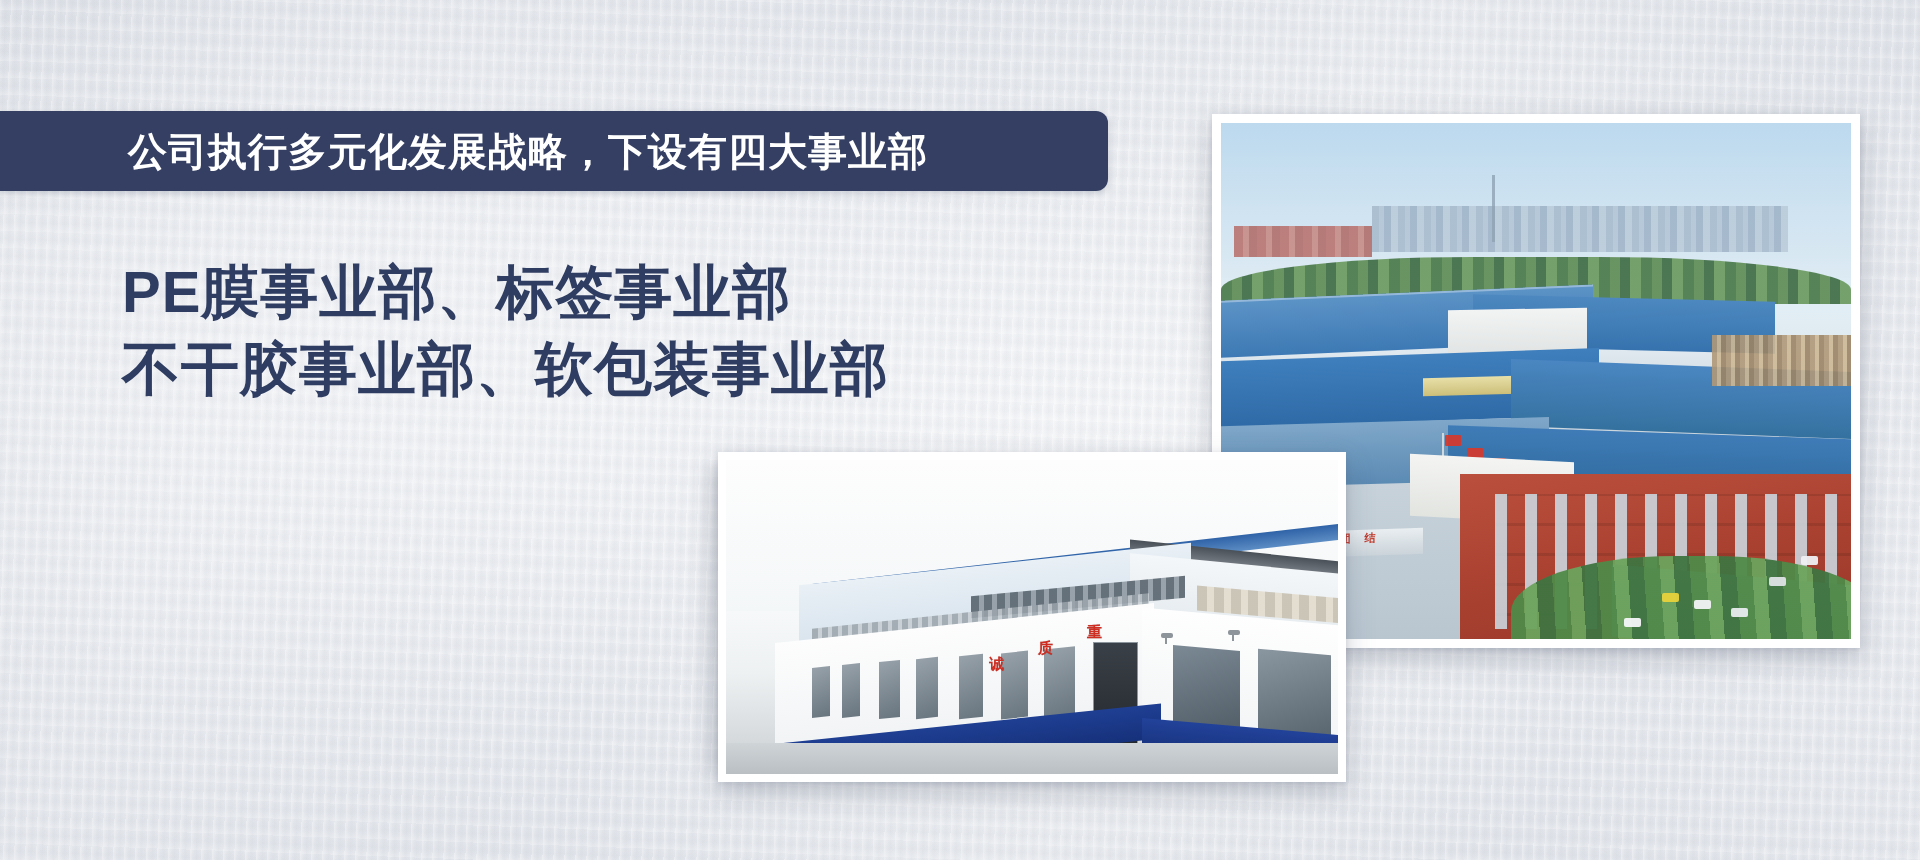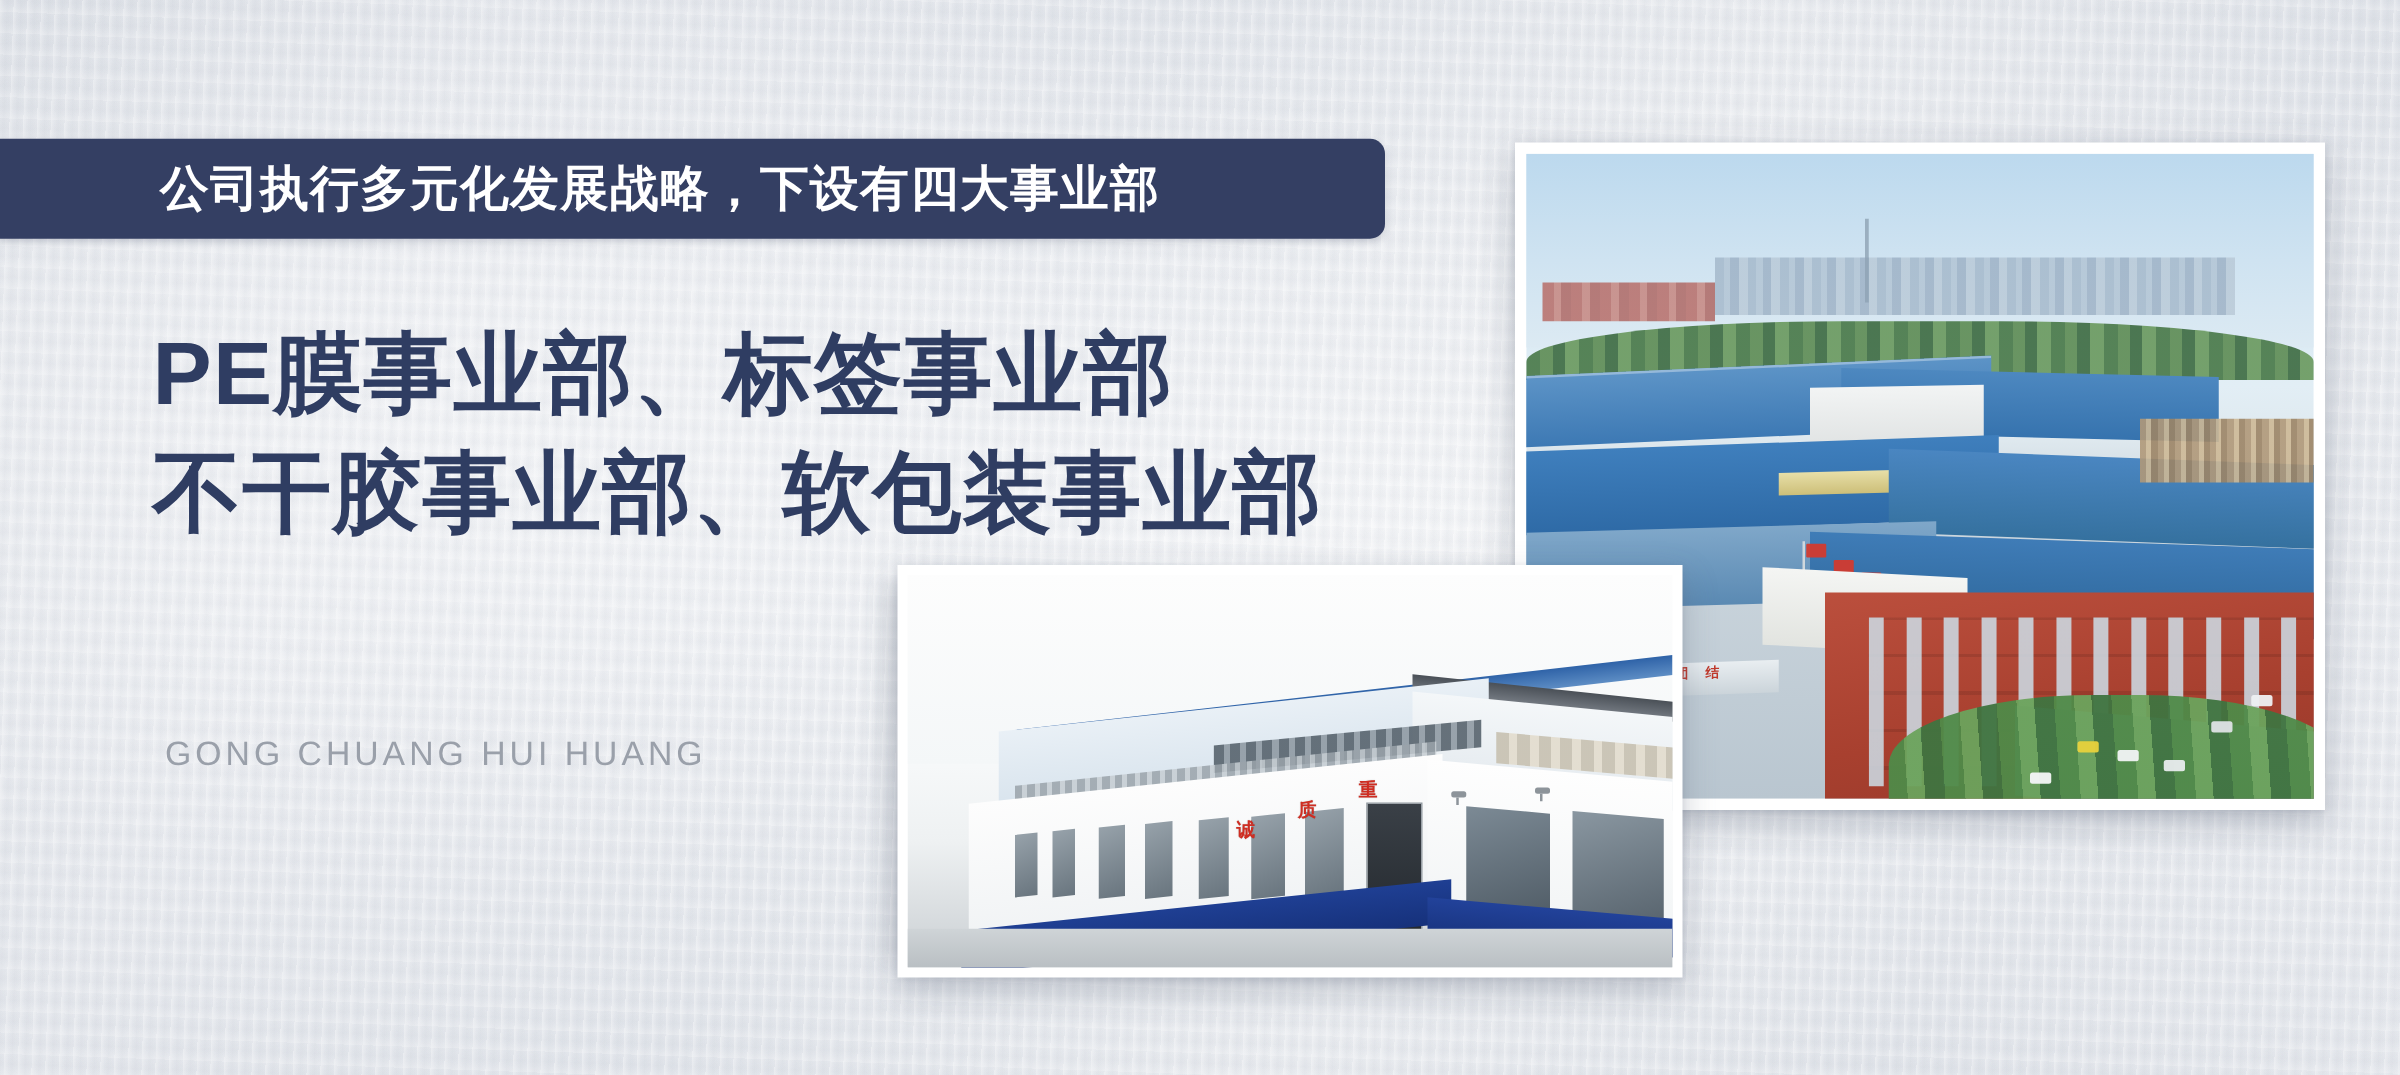--- a/index.html
+++ b/index.html
@@ -52,21 +52,21 @@
     white-space:nowrap;line-height:1;
     -webkit-user-select:none;user-select:none;
   }
 
   
   .headline{
     position:absolute;left:122px;top:255px;z-index:5;
     color:#2f3d62;font-weight:800;line-height:1.28;
     white-space:nowrap;
   }
-  .headline .hl{font-size:71px;letter-spacing:1px;display:block;}
+  .headline .hl{font-size:58px;letter-spacing:1px;display:block;}
   .headline .hl.l2{margin-top:4px;font-family:Liberation Serif, serif;}
 
   
   .subs{
     position:absolute;left:130px;top:466px;z-index:5;
     color:#4d5a76;font-size:27px;line-height:1.62;white-space:nowrap;
   }
   .subs .s{display:block;letter-spacing:1px;}
   .pinyin{
     position:absolute;left:132px;top:588px;z-index:5;
@@ -191,21 +191,20 @@
   <div class="ribbon">
     <div class="ribbon-text">公司执行多元化发展战略，下设有四大事业部</div>
   </div>
 
 
   <div class="headline">
     <span class="hl l1">PE膜事业部、标签事业部</span>
     <span class="hl l2">不干胶事业部、软包装事业部</span>
   </div>
 
-  <div class="pinyin">GONG CHUANG HUI HUANG</div>
 
   <div class="photo" id="photo-aerial">
     <div class="inner">
       <div class="aerial">
         <div class="sky"></div>
         <div class="skyline"></div>
         <div class="skyline2"></div>
         <div class="mast"></div>
         <div class="treeline"></div>
 

